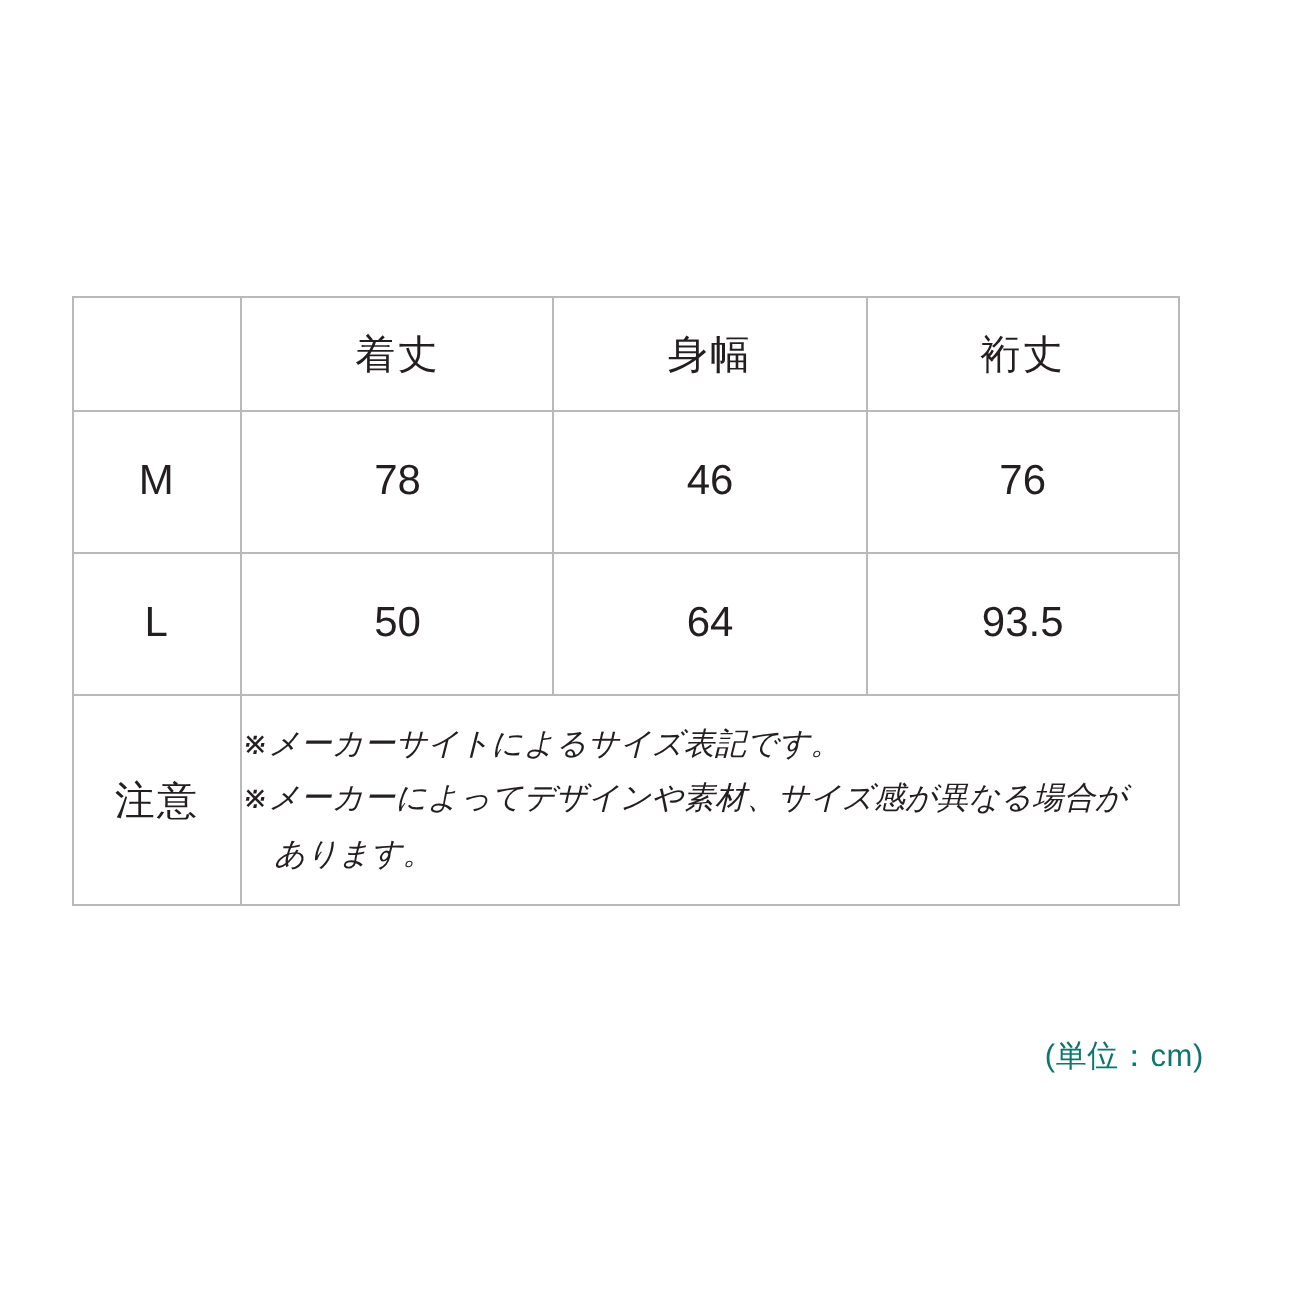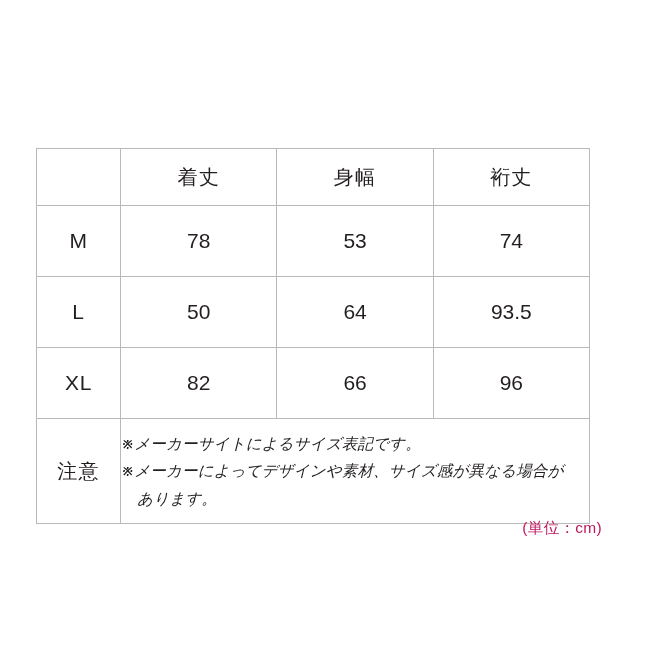--- a/index.html
+++ b/index.html
@@ -84,21 +84,21 @@
   }
   .note-body .line.indent {
     padding-left: 16px;
   }
   .unit {
     position: absolute;
     right: 48px;
     top: 518px;
     font-size: 15.5px;
     letter-spacing: 0.02em;
-    color: #be185d;
+    color: #0f766e;
     margin-left: 31px;
   }
 </style>
 </head>
 <body>
 
 <div class="page">
 
   <div class="table-wrap">
     <table class="size-table">
@@ -112,37 +112,31 @@
         <tr class="hdr-row">
           <td class="hdr-corner"></td>
           <td>着丈</td>
           <td>身幅</td>
           <td>裄丈</td>
         </tr>
 
         <tr class="body-row">
           <td class="row-label">M</td>
           <td>78</td>
-          <td>53</td>
-          <td>74</td>
+          <td>46</td>
+          <td>76</td>
         </tr>
 
         <tr class="body-row">
           <td class="row-label">L</td>
           <td>50</td>
           <td>64</td>
           <td>93.5</td>
         </tr>
 
-        <tr class="body-row">
-          <td class="row-label">XL</td>
-          <td>82</td>
-          <td>66</td>
-          <td>96</td>
-        </tr>
 
         <tr class="note-row">
           <td class="note-label">注意</td>
           <td class="note-body" colspan="3">
             <div class="line">※メーカーサイトによるサイズ表記です。</div>
             <div class="line">※メーカーによってデザインや素材、サイズ感が異なる場合が</div>
             <div class="line indent">あります。</div>
           </td>
         </tr>
       </tbody>

